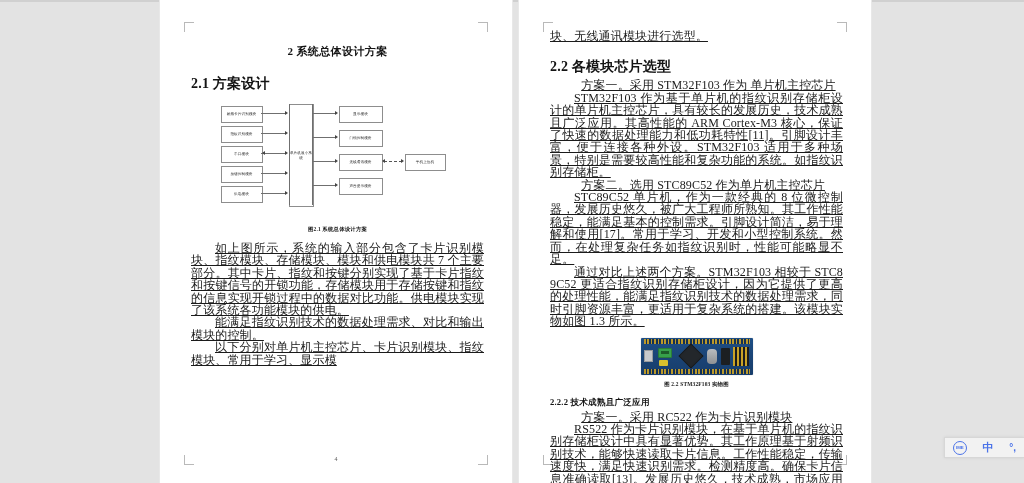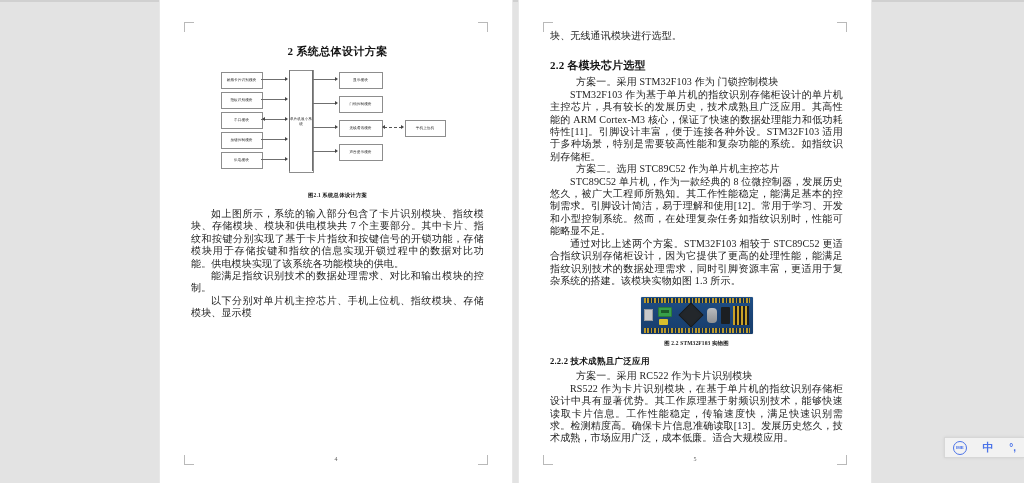--- a/index.html
+++ b/index.html
@@ -31,32 +31,33 @@
   .mark.tl{border-left:1px solid #b9b9b9;border-top:1px solid #b9b9b9;left:24px;top:22px;}
   .mark.tr{border-right:1px solid #b9b9b9;border-top:1px solid #b9b9b9;right:24px;top:22px;}
   .mark.bl{border-left:1px solid #b9b9b9;border-bottom:1px solid #b9b9b9;left:24px;bottom:18px;}
   .mark.br{border-right:1px solid #b9b9b9;border-bottom:1px solid #b9b9b9;right:24px;bottom:18px;}
 
   .chap-title{
     text-align:center;font-size:11px;font-weight:bold;color:#141414;
     margin:30px 0 0 0;letter-spacing:.4px;
   }
   .h2{
-    font-size:11px;font-weight:bold;color:#141414;
+    font-size:14px;font-weight:bold;color:#141414;
     margin:16px 0 3px 0;letter-spacing:.2px;
   }
   .h3{
     font-size:8.6px;font-weight:bold;color:#141414;
     margin:9px 0 2px 0;letter-spacing:.2px;
   }
   .para{
-    font-size:10px;line-height:12.4px;color:#1b1b1b;
+    font-size:12px;line-height:12.4px;color:#1b1b1b;
     text-align:justify;text-justify:inter-ideograph;
     margin:0;text-indent:2em;letter-spacing:.15px;
     word-break:break-all;
+    text-decoration:underline;
   }
   .para.cont{text-indent:0;}
   .para.sub{text-indent:2.6em;}
   .pgnum{
     position:absolute;bottom:21px;left:0;right:0;text-align:center;
     font-size:6px;color:#5a5a5a;
   }
 
   
   .fig1-wrap{margin:9px 0 0 0;}
@@ -147,20 +148,21 @@
   <div class="page page-left">
     <div class="mark tl"></div>
     <div class="mark tr"></div>
     <div class="mark bl"></div>
     <div class="mark br"></div>
 
     <div class="page-body">
 
       <div class="chap-title">2 系统总体设计方案</div>
 
+      <div class="h2">2.1 方案设计</div>
 
 
       <div class="fig1-wrap">
         <div class="diagram">
 
           <div class="bx in in1">射频卡片识别模块</div>
           <div class="bx in in2">指纹识别模块</div>
           <div class="bx in in3">串口模块</div>
           <div class="bx in in4">按键控制模块</div>
           <div class="bx in in5">供电模块</div>
@@ -201,44 +203,44 @@
           <div class="dash" style="left:191px;top:59px;width:18px;"></div>
           <div class="arw r" style="left:208px;top:57px;"></div>
           <div class="arw l" style="left:189px;top:57px;"></div>
         </div>
 
         <div class="figcap">图2.1 系统总体设计方案</div>
       </div>
 
       <p class="para">如上图所示，系统的输入部分包含了卡片识别模块、指纹模块、存储模块、模块和供电模块共 7 个主要部分。其中卡片、指纹和按键分别实现了基于卡片指纹和按键信号的开锁功能，存储模块用于存储按键和指纹的信息实现开锁过程中的数据对比功能。供电模块实现了该系统各功能模块的供电。</p>
       <p class="para">能满足指纹识别技术的数据处理需求、对比和输出模块的控制。</p>
-      <p class="para">以下分别对单片机主控芯片、手机上位机、指纹模块、存储模块、显示模</p>
+      <p class="para">以下分别对单片机主控芯片、卡片识别模块、指纹模块、常用于学习、显示模</p>
     </div>
 
     <div class="pgnum">4</div>
   </div>
 
   <div class="page page-right">
     <div class="mark tl"></div>
     <div class="mark tr"></div>
     <div class="mark bl"></div>
     <div class="mark br"></div>
 
     <div class="page-body">
 
       <p class="para cont" style="margin-top:16px;">块、无线通讯模块进行选型。</p>
 
       <div class="h2">2.2 各模块芯片选型</div>
 
 
-      <p class="para sub">方案一。采用 STM32F103 作为 门锁控制模块</p>
+      <p class="para sub">方案一。采用 STM32F103 作为 单片机主控芯片</p>
       <p class="para">STM32F103 作为基于单片机的指纹识别存储柜设计的单片机主控芯片，具有较长的发展历史，技术成熟且广泛应用。其高性能的 ARM Cortex-M3 核心，保证了快速的数据处理能力和低功耗特性[11]。引脚设计丰富，便于连接各种外设。STM32F103 适用于多种场景，特别是需要较高性能和复杂功能的系统。如指纹识别存储柜。</p>
 
       <p class="para sub">方案二。选用 STC89C52 作为单片机主控芯片</p>
-      <p class="para">STC89C52 单片机，作为一款经典的 8 位微控制器，发展历史悠久，被广大工程师所熟知。其工作性能稳定，能满足基本的控制需求。引脚设计简洁，易于理解和使用[12]。常用于学习、开发和小型控制系统。然而，在处理复杂任务如指纹识别时，性能可能略显不足。</p>
+      <p class="para">STC89C52 单片机，作为一款经典的 8 位微控制器，发展历史悠久，被广大工程师所熟知。其工作性能稳定，能满足基本的控制需求。引脚设计简洁，易于理解和使用[17]。常用于学习、开发和小型控制系统。然而，在处理复杂任务如指纹识别时，性能可能略显不足。</p>
 
       <p class="para">通过对比上述两个方案。STM32F103 相较于 STC89C52 更适合指纹识别存储柜设计，因为它提供了更高的处理性能，能满足指纹识别技术的数据处理需求，同时引脚资源丰富，更适用于复杂系统的搭建。该模块实物如图 1.3 所示。</p>
 
       <div class="fig2-wrap">
         <div class="board">
           <div class="hdr-row top">
             <div class="pinstrip"></div>
           </div>
           <div class="hdr-row bot">
             <div class="pinstrip"></div>

